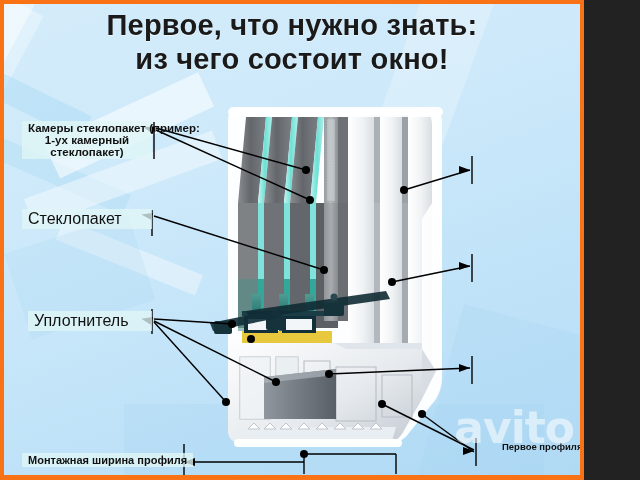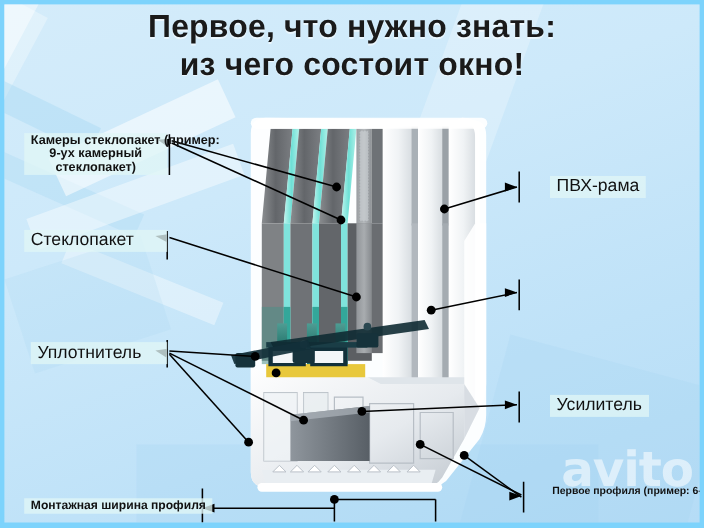--- a/index.html
+++ b/index.html
@@ -1,19 +1,19 @@
 <!DOCTYPE html>
 <html><head>
 <meta charset="utf-8">
 <style>
   html,body{margin:0;padding:0;background:#222;}
   #stage{
-    position:relative;width:640px;height:480px;overflow:hidden;
+    position:relative;width:584px;height:480px;overflow:hidden;
     font-family:"Liberation Sans","DejaVu Sans",sans-serif;
-    background:#7dd3fc;
+    background:#f97316;
   }
   
   #canvas{
     position:absolute;left:4px;top:4px;right:4px;bottom:5px;
     background:linear-gradient(160deg,#d4ecfa 0%,#cde9fa 35%,#bfe2f8 70%,#b5dcf6 100%);
     overflow:hidden;
   }
   
   .shard{position:absolute;background:#ffffff;opacity:.40;transform-origin:0 0;pointer-events:none;}
   .shard2{position:absolute;background:#9fd3f1;opacity:.35;transform-origin:0 0;pointer-events:none;}
@@ -278,40 +278,34 @@
         <circle cx="325" cy="370" r="4"></circle>
         <circle cx="378" cy="400" r="4"></circle>
         <circle cx="418" cy="410" r="4"></circle>
         <circle cx="247" cy="335" r="4"></circle>
         <circle cx="300" cy="450" r="4"></circle>
       </g>
     </svg>
 
     <div class="label mid center" style="left:18px;top:117px;width:118px;">
       <span>Камеры стеклопакет</span>
-      <span class="sub" style="white-space:pre-line;">(пример: 9-ух камерный
+      <span class="sub" style="white-space:pre-line;">(пример: 1-ух камерный
 стеклопакет)</span>
     </div>
 
     <div class="label big" style="left:18px;top:205px;width:118px;">
       <span>Стеклопакет</span>
     </div>
 
     <div class="label big" style="left:24px;top:307px;width:112px;">
       <span>Уплотнитель</span>
     </div>
 
-    <div class="label big" style="left:496px;top:156px;">
-      <span>ПВХ-рама</span>
-    </div>
-
-
-    <div class="label big" style="left:496px;top:355px;">
-      <span>Усилитель</span>
-    </div>
+
+
 
     <div class="label small center" style="left:492px;top:436px;width:140px;background:none;">
       <span>Первое профиля</span>
       <span class="sub">(пример: 6-ти камерный профиль)</span>
     </div>
 
     <div class="label small" style="left:18px;top:449px;font-size:11px;">
       <span>Монтажная ширина профиля</span>
     </div>
 

